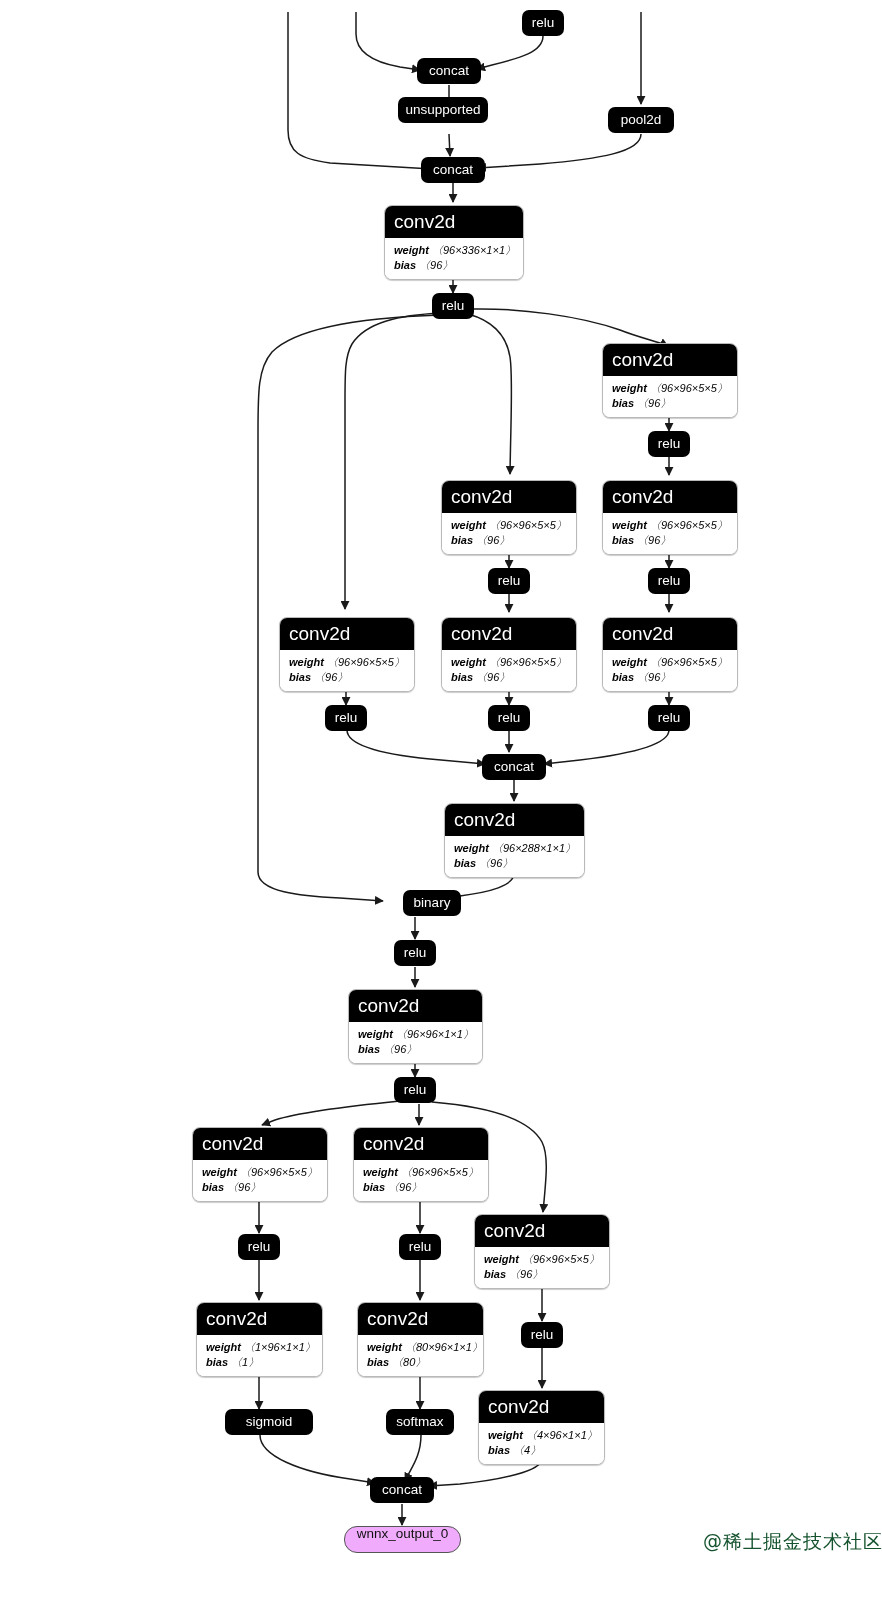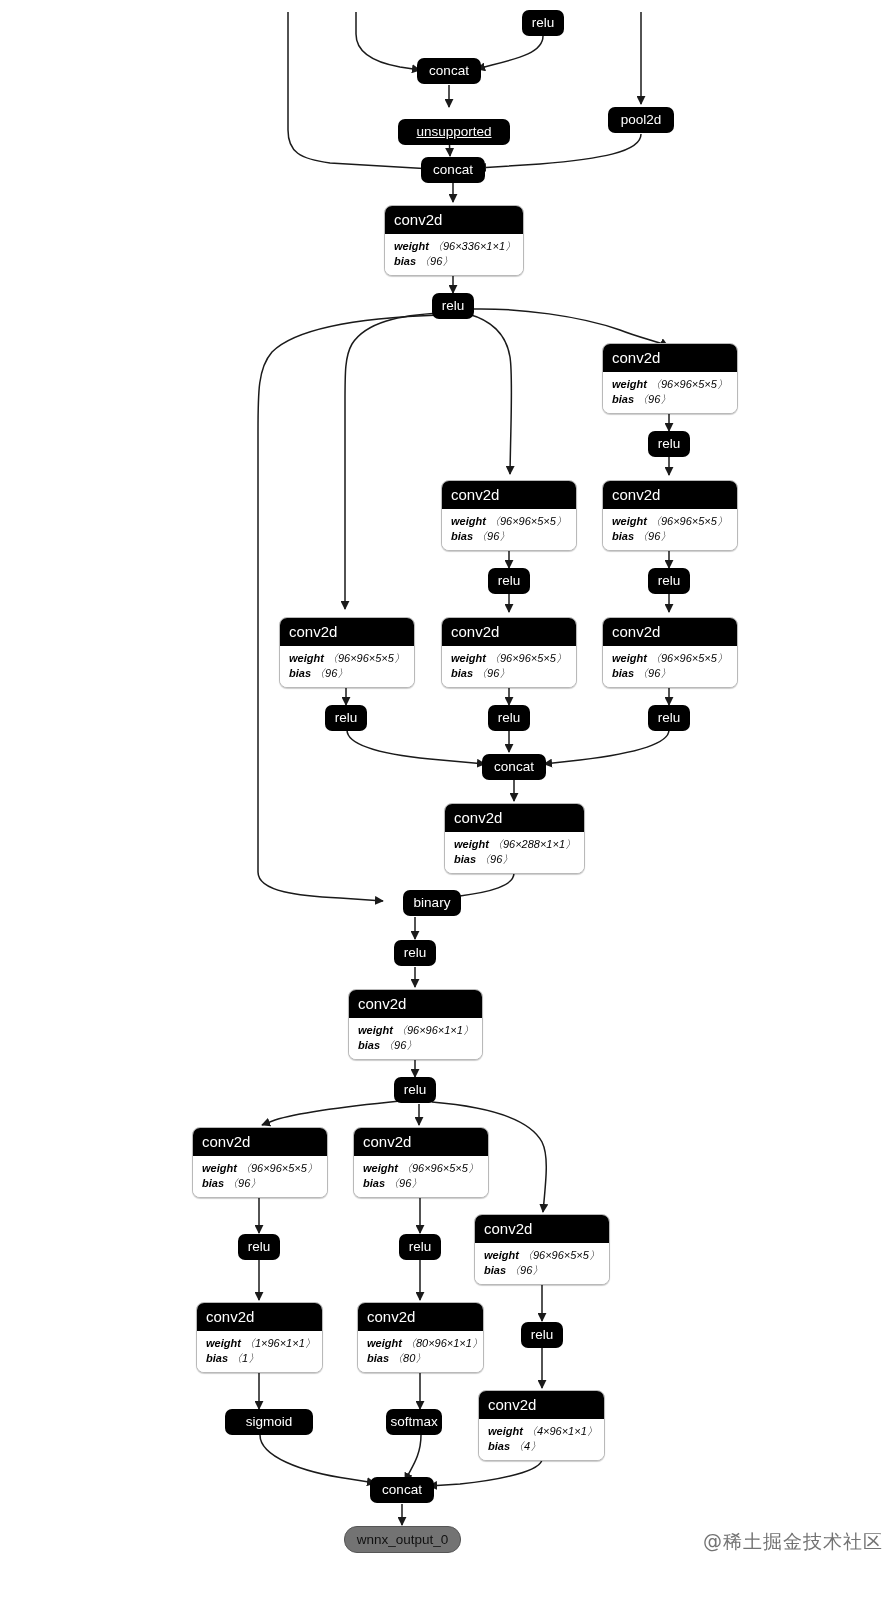--- a/index.html
+++ b/index.html
@@ -27,49 +27,49 @@
     position:absolute;
     border-radius:8px;
     background:#ffffff;
     border:1px solid #b9b9b9;
     box-sizing:border-box;
     overflow:hidden;
     box-shadow:0 1px 1px rgba(0,0,0,.20);
   }
   .conv .hdr{
     background:#000000;color:#ffffff;
-    font-size:15px;line-height:1;
+    font-size:19px;line-height:1;
     padding:6px 9px 7px 9px;
   }
   .conv .body{
     background:#ffffff;color:#000000;
     padding:5px 9px 6px 9px;
     font-style:italic;
   }
   .conv .row{
     font-size:11px;line-height:15px;white-space:nowrap;
     color:#000;
   }
   .conv .row .k{font-weight:bold;}
   .conv .row .v{font-weight:normal;letter-spacing:0px;}
 
   
   .io{
     position:absolute;
-    background:#737373;color:#111111;
+    background:#f0abfc;color:#111111;
     border:1px solid #555555;
     border-radius:13px;
     font-size:13.5px;line-height:1;
-    display:flex;align-items:center;justify-content:center;
+    display:flex;align-items:flex-start;justify-content:center;
     white-space:nowrap;height:27px;padding:0 12px;
     box-sizing:border-box;
   }
 
   .watermark{
-    position:absolute;color:#737373;font-size:19px;
+    position:absolute;color:#14532d;font-size:19px;
     white-space:nowrap;letter-spacing:1px;
     font-family:"DejaVu Sans",sans-serif;
     text-align:right;
   }
 </style>
 </head>
 <body>
 
 <div id="canvas">
 
@@ -157,21 +157,21 @@
   </svg>
 
   <div class="op" style="left:522px;top:-2px;width:42px;">
     <span>relu</span>
   </div>
 
   <div class="op" style="left:417px;top:46px;width:64px;">
     <span>concat</span>
   </div>
 
-  <div class="op" style="left:398px;top:107px;width:112px;text-decoration:underline;">
+  <div class="op" style="left:398px;top:85px;width:90px;">
     <span>unsupported</span>
   </div>
 
   <div class="op" style="left:608px;top:95px;width:66px;text-align:center;">
     <span>pool2d</span>
   </div>
 
   <div class="op" style="left:421px;top:145px;width:64px;">
     <span>concat</span>
   </div>
@@ -433,21 +433,21 @@
       <div class="row">
         <span class="k">bias</span>
         <span class="v"> 〈4〉</span>
       </div>
     </div>
   </div>
 
   <div class="op" style="left:225px;top:1397px;width:88px;">
     <span>sigmoid</span>
   </div>
-  <div class="op" style="left:386px;top:1397px;width:56px;">
+  <div class="op" style="left:386px;top:1397px;width:68px;">
     <span>softmax</span>
   </div>
 
   <div class="op" style="left:370px;top:1465px;width:64px;">
     <span>concat</span>
   </div>
 
   <div class="io" style="left:344px;top:1514px;width:117px;">
     <span>wnnx_output_0</span>
   </div>

